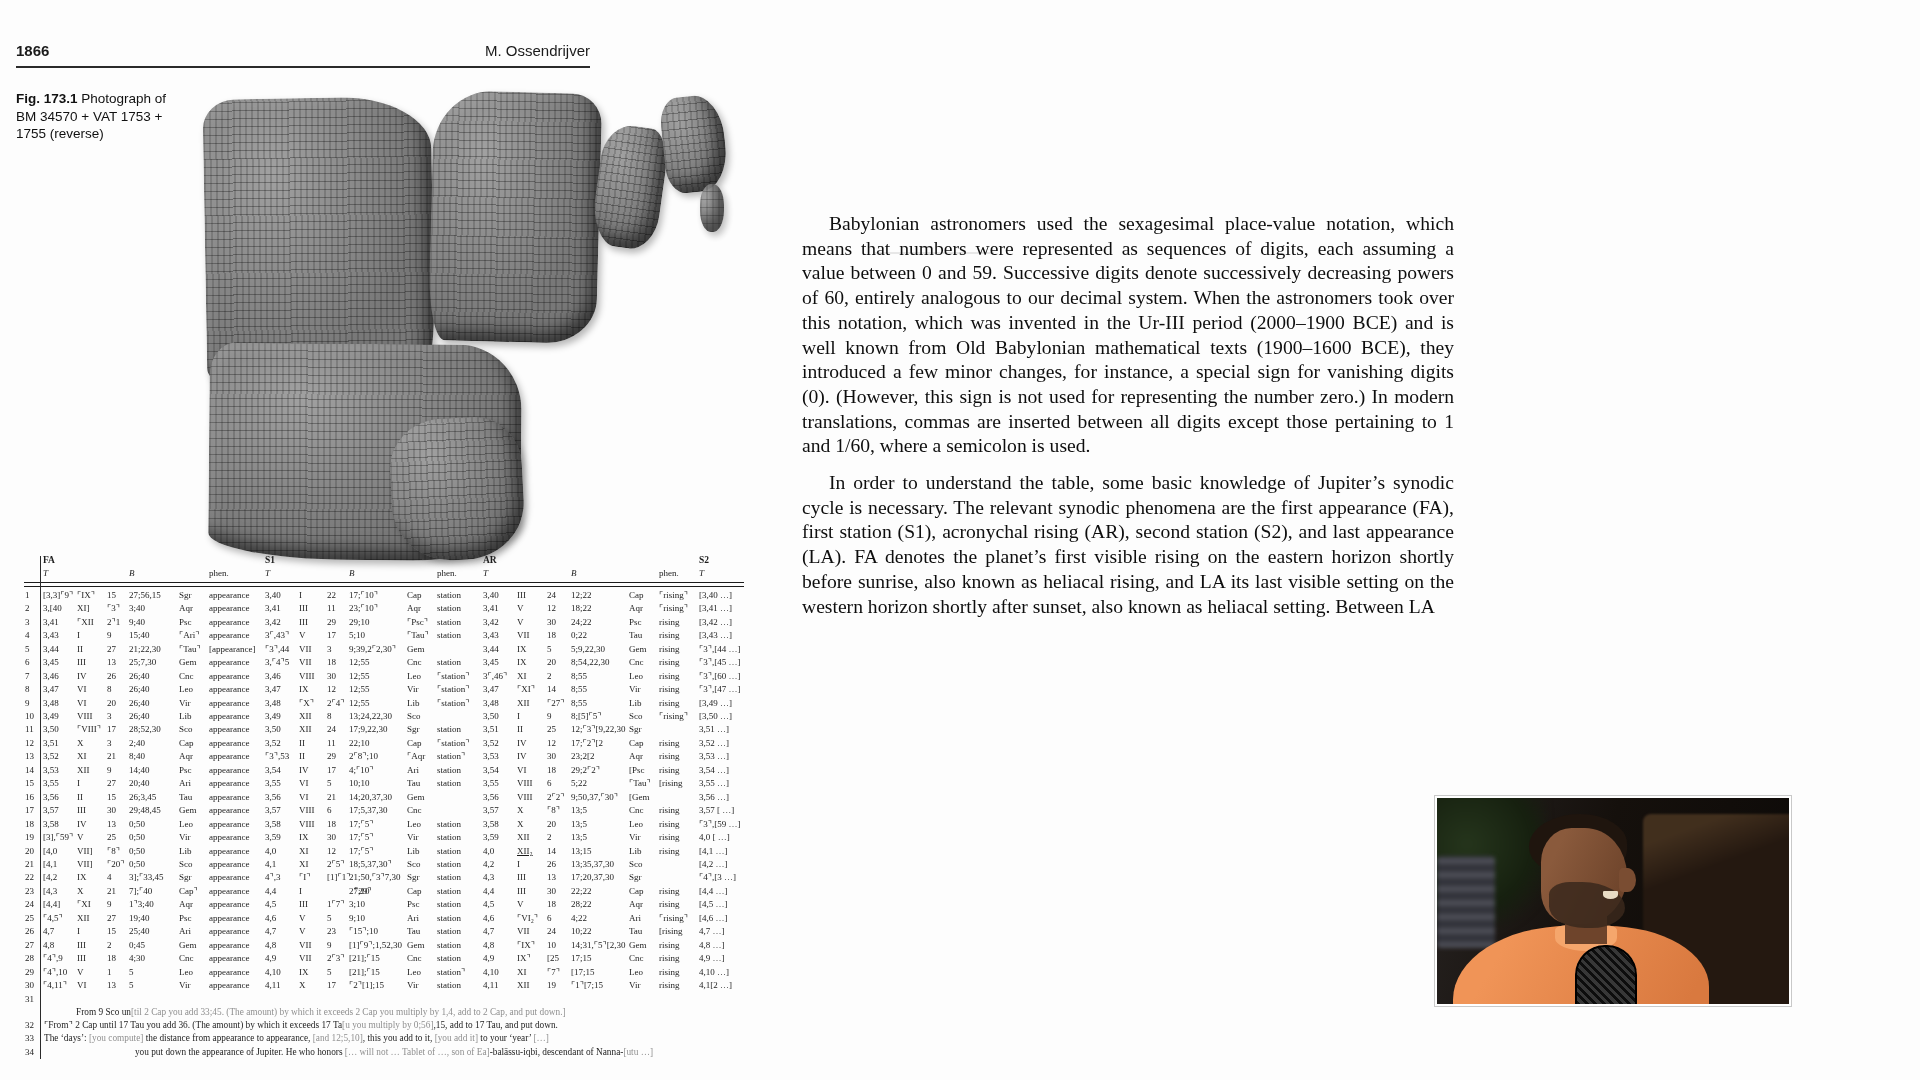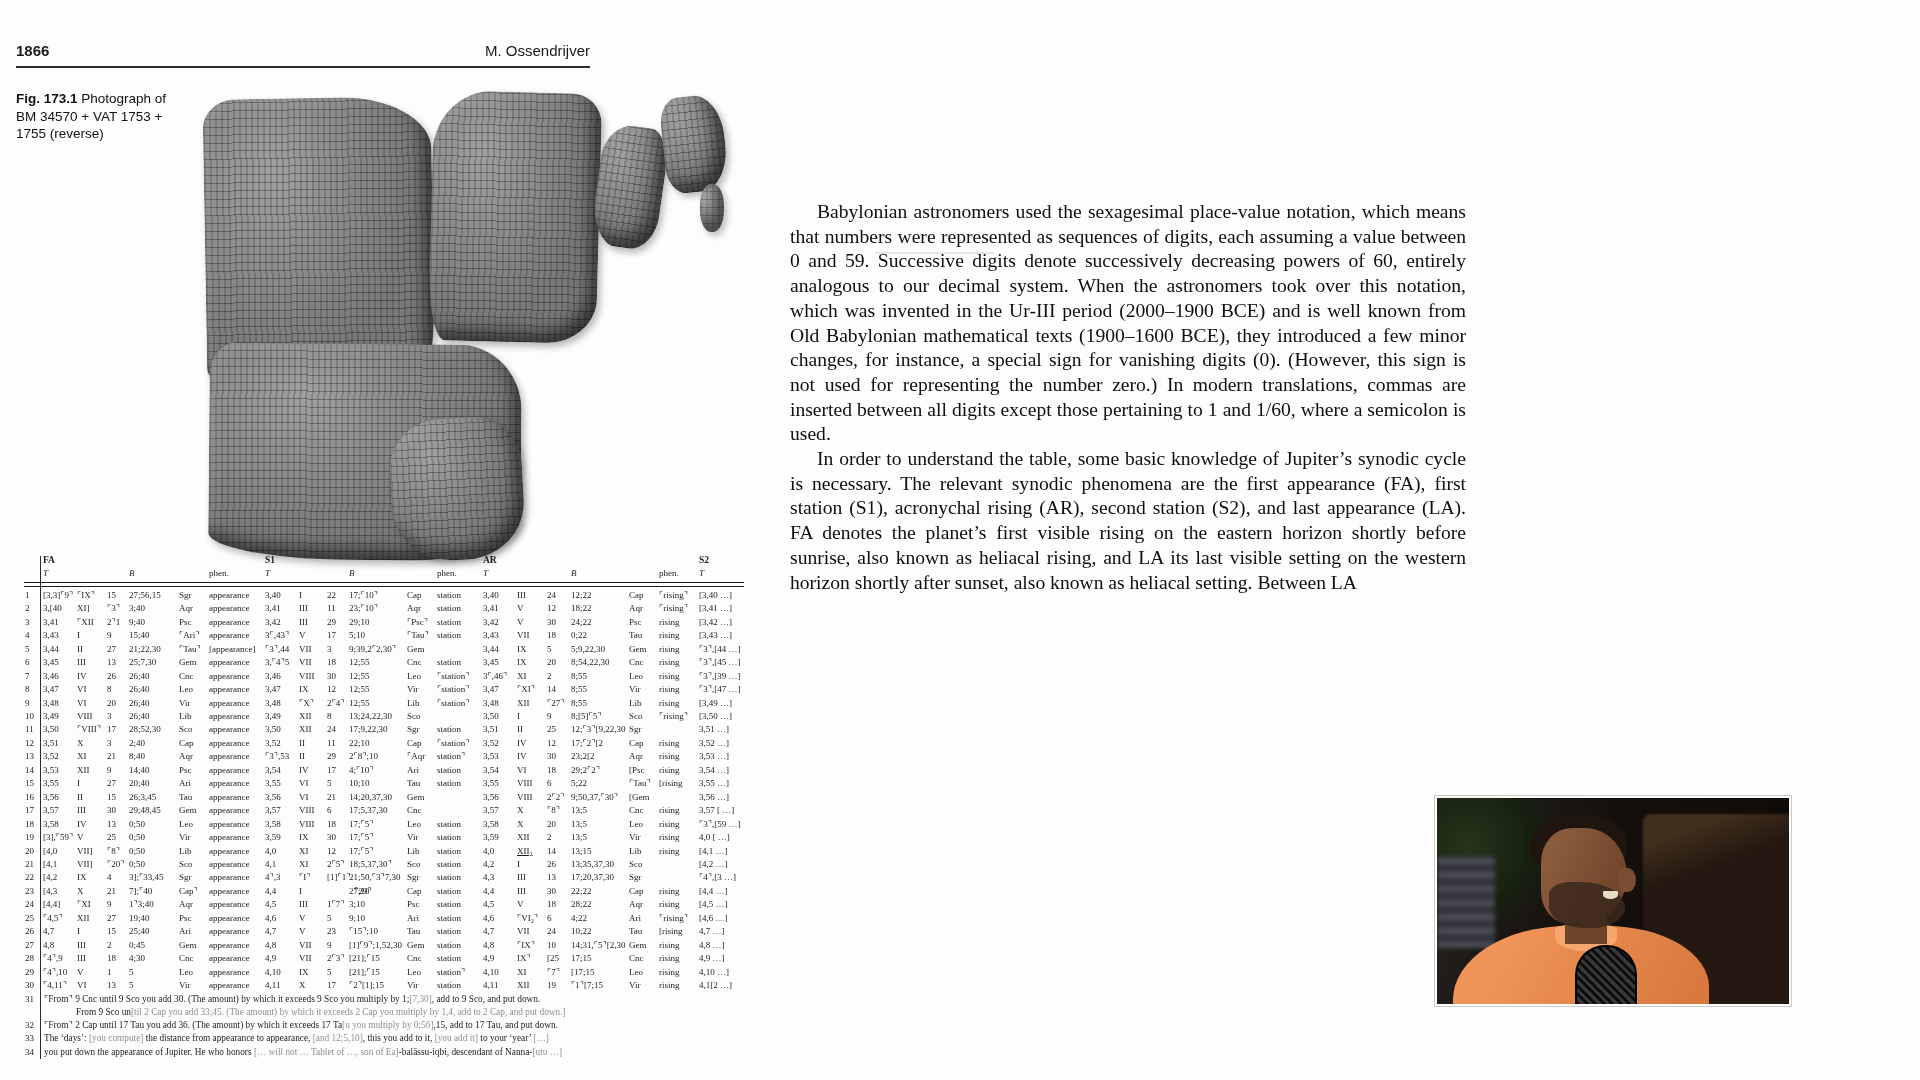--- a/index.html
+++ b/index.html
@@ -44,21 +44,21 @@
   .ital{font-style:italic}
   .dblrule{grid-column:1/-1;height:3px;border-top:1.3px solid #1c1c1c;border-bottom:1px solid #1c1c1c;margin:1px 0 2px 0}
   .rnum{text-align:left;padding-left:1px}
   .fnote{grid-column:2/-1;padding-left:4px;font-size:9.3px;line-height:13px;white-space:nowrap}
   .fnote.ind{padding-left:36px}
   .gray{color:#8f8f8f}
 
   
   .bodytext{position:absolute;left:790px;top:200px;width:676px;
             font-size:19.6px;line-height:24.7px;text-align:justify;color:#0e0e0e}
-  .bodytext p{margin:0;text-indent:27px}
+  .bodytext p{margin:12px;text-indent:27px}
   .artifact{position:absolute;left:875px;top:252px;width:119px;height:2px;background:#e7e7e7}
 
   
   .webcam{position:absolute;left:1434px;top:795px;width:352px;height:206px;
           background:#fff;border:1px solid #c9c9c9;padding:2px}
   .cam-inner{position:relative;width:100%;height:100%;overflow:hidden;
              background:linear-gradient(105deg,#262220 0%,#15100c 45%,#0d0a08 100%)}
   .plant{position:absolute;left:-22px;top:-14px;width:130px;height:150px;
          background:radial-gradient(circle at 40% 40%, #25351c 0%, #16200f 55%, transparent 78%);
          filter:blur(4px)}
@@ -264,21 +264,21 @@
       <span class="gc" style="grid-area: 10 / 10;">30</span>
       <span class="gc" style="grid-area: 10 / 11;">12;55</span>
       <span class="gc" style="grid-area: 10 / 12;">Leo</span>
       <span class="gc" style="grid-area: 10 / 13;">⌜station⌝</span>
       <span class="gc" style="grid-area: 10 / 14;">3⌜,46⌝</span>
       <span class="gc" style="grid-area: 10 / 15;">XI</span>
       <span class="gc" style="grid-area: 10 / 16;">2</span>
       <span class="gc" style="grid-area: 10 / 17;">8;55</span>
       <span class="gc" style="grid-area: 10 / 18;">Leo</span>
       <span class="gc" style="grid-area: 10 / 19;">rising</span>
-      <span class="gc" style="grid-area: 10 / 20;">⌜3⌝,[39 …]</span>
+      <span class="gc" style="grid-area: 10 / 20;">⌜3⌝,[60 …]</span>
       <span class="gc rnum" style="grid-area: 11 / 1;">8</span>
       <span class="gc" style="grid-area: 11 / 2;">3,47</span>
       <span class="gc" style="grid-area: 11 / 3;">VI</span>
       <span class="gc" style="grid-area: 11 / 4;">8</span>
       <span class="gc" style="grid-area: 11 / 5;">26;40</span>
       <span class="gc" style="grid-area: 11 / 6;">Leo</span>
       <span class="gc" style="grid-area: 11 / 7;">appearance</span>
       <span class="gc" style="grid-area: 11 / 8;">3,47</span>
       <span class="gc" style="grid-area: 11 / 9;">IX</span>
       <span class="gc" style="grid-area: 11 / 10;">12</span>
@@ -719,28 +719,27 @@
       <span class="gc" style="grid-area: 33 / 12;">Vir</span>
       <span class="gc" style="grid-area: 33 / 13;">station</span>
       <span class="gc" style="grid-area: 33 / 14;">4,11</span>
       <span class="gc" style="grid-area: 33 / 15;">XII</span>
       <span class="gc" style="grid-area: 33 / 16;">19</span>
       <span class="gc" style="grid-area: 33 / 17;">⌜1⌝[7;15</span>
       <span class="gc" style="grid-area: 33 / 18;">Vir</span>
       <span class="gc" style="grid-area: 33 / 19;">rising</span>
       <span class="gc" style="grid-area: 33 / 20;">4,1[2 …]</span>
       <span class="gc rnum" style="grid-area: 34 / 1;">31</span>
-      <span class="fnote" style="grid-row: 34;"><span>⌜From⌝ 9 Cnc until 9 Sco you add 30. (The amount) by which it exceeds 9 Sco you multiply by 1;</span><span class="gray">[7,30]</span><span>, add to 9 Sco, and put down.</span></span>
       <span class="fnote ind" style="grid-row: 35;"><span>From 9 Sco un</span><span class="gray">[til 2 Cap you add 33;45. (The amount) by which it exceeds 2 Cap you multiply by 1,4, add to 2 Cap, and put down.]</span></span>
       <span class="gc rnum" style="grid-area: 36 / 1;">32</span>
       <span class="fnote" style="grid-row: 36;"><span>⌜From⌝ 2 Cap until 17 Tau you add 36. (The amount) by which it exceeds 17 Ta</span><span class="gray">[u you multiply by 0;56]</span><span>,15, add to 17 Tau, and put down.</span></span>
       <span class="gc rnum" style="grid-area: 38 / 1;">33</span>
       <span class="fnote" style="grid-row: 38;"><span>The ‘days’: </span><span class="gray">[you compute]</span><span> the distance from appearance to appearance, </span><span class="gray">[and 12;5,10]</span><span>, this you add to it, </span><span class="gray">[you add it]</span><span> to your ‘year’ </span><span class="gray">[…]</span></span>
       <span class="gc rnum" style="grid-area: 39 / 1;">34</span>
-      <span class="fnote" style="grid-row: 39;"><span>you put down the appearance of Jupiter. He who honors </span><span class="gray">[… will not … Tablet of …, son of Ea]</span><span>-balāssu-iqbi, descendant of Nanna-</span><span class="gray">[utu …]</span></span>
+      <span class="fnote" style="grid-row: 39; text-align: center;"><span>you put down the appearance of Jupiter. He who honors </span><span class="gray">[… will not … Tablet of …, son of Ea]</span><span>-balāssu-iqbi, descendant of Nanna-</span><span class="gray">[utu …]</span></span>
     </div>
 </div>
 
 <div class="artifact"></div>
 <div class="bodytext">
   <p>Babylonian astronomers used the sexagesimal place-value notation, which means that numbers were represented as sequences of digits, each assuming a value between 0 and 59. Successive digits denote successively decreasing powers of 60, entirely analogous to our decimal system. When the astronomers took over this notation, which was invented in the Ur-III period (2000–1900 BCE) and is well known from Old Babylonian mathematical texts (1900–1600 BCE), they introduced a few minor changes, for instance, a special sign for vanishing digits (0). (However, this sign is not used for representing the number zero.) In modern translations, commas are inserted between all digits except those pertaining to 1 and 1/60, where a semicolon is used.</p>
   <p>In order to understand the table, some basic knowledge of Jupiter’s synodic cycle is necessary. The relevant synodic phenomena are the first appearance (FA), first station (S1), acronychal rising (AR), second station (S2), and last appearance (LA). FA denotes the planet’s first visible rising on the eastern horizon shortly before sunrise, also known as heliacal rising, and LA its last visible setting on the western horizon shortly after sunset, also known as heliacal setting. Between LA</p>
 </div>
 
 <div class="webcam">

